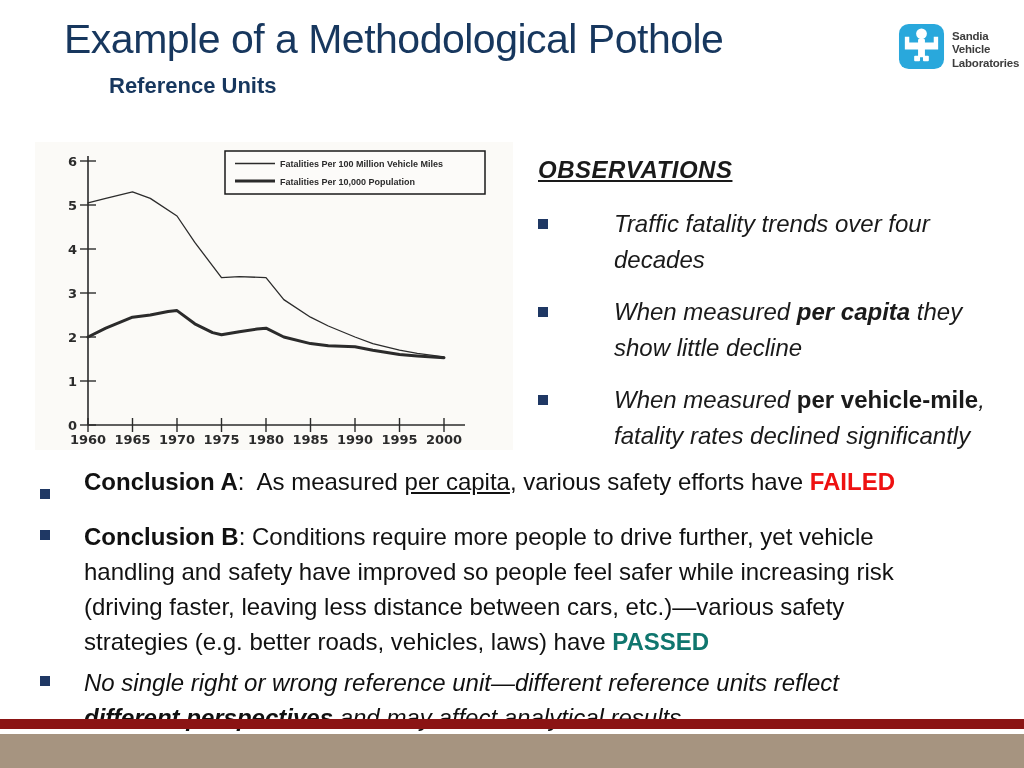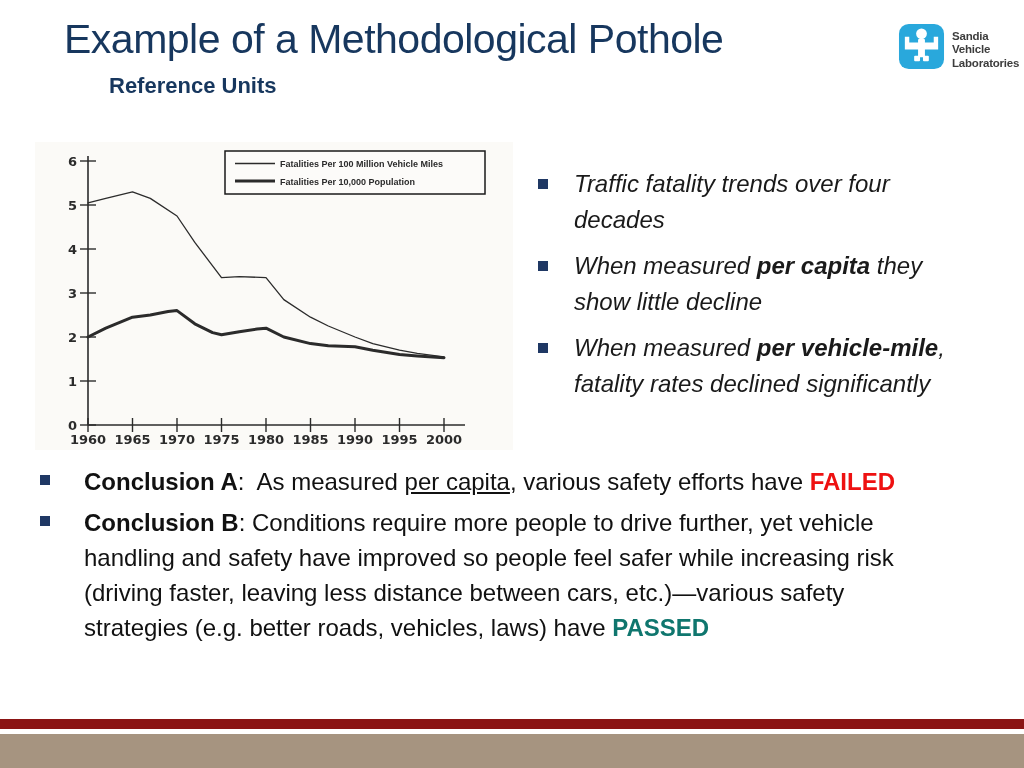--- a/index.html
+++ b/index.html
@@ -23,27 +23,27 @@
     position:absolute;left:35px;top:142px;width:478px;height:308px;margin:0;
     background:#FBFAF7;
   }
   .tick{font:bold 13px "DejaVu Sans",sans-serif;fill:var(--chart-ink,#2B2B2B);}
   .leg{font:bold 9px "Liberation Sans",sans-serif;fill:var(--chart-ink,#2B2B2B);}
   .observations{position:absolute;left:538px;top:156px;width:450px;color:#1a1a1a;}
   .obs-heading{
     font-size:24px;font-style:italic;font-weight:600;
     text-decoration:underline;margin:0 0 22px 0;letter-spacing:0.5px;
   }
-  .obs-item{display:flex;margin-top:10px;}
+  .obs-item{display:flex;margin-top:16px;gap:40px;}
   .obs-item .sq{margin-top:13px;}
   .obs-text{margin-left:26px;font-size:24px;line-height:36px;white-space:pre;width:420px;}
   .sq{width:10px;height:10px;background:var(--bullet-navy,#1F3864);flex:none;}
   .conclusions{position:absolute;left:40px;top:464px;width:960px;color:#111111;}
   .con-item{display:flex;margin-top:20px;}
-  .con-item:first-child{margin-top:0;}
+  .con-item:first-child{margin-top:0;align-items:flex-end;}
   .con-item:last-child{margin-top:6px;}
   .con-item .sq{margin-top:11px;}
   .con-text{margin-left:34px;font-size:24px;line-height:35px;white-space:pre;width:905px;}
   .footer-maroon{position:absolute;left:0;top:719px;width:1024px;height:10px;background:var(--footer-maroon,#8B1414);}
   .footer-tan{position:absolute;left:0;top:734px;width:1024px;height:34px;background:var(--footer-tan,#A69480);}
 </style>
 </head>
 <body>
 
 <div>
@@ -107,47 +107,53 @@
         <polyline points="53.0,195.0 70.8,186.2 97.5,175.2 115.3,173.0 133.1,169.5 142.0,168.6 159.8,181.8 177.6,190.6 186.5,192.8 204.3,189.7 222.1,187.1 231.0,186.2 248.8,195.0 275.5,201.6 293.3,203.8 320.0,204.7 337.8,208.2 364.5,212.6 382.3,213.9 409.0,215.7" fill="none" stroke="#2B2B2B" stroke-width="3" stroke-linejoin="round" stroke-linecap="round"></polyline>
         <rect x="190" y="9" width="260" height="43" fill="#FCFBF9" stroke="#1a1a1a" stroke-width="1.5"></rect>
         <line x1="200" y1="21.5" x2="240" y2="21.5" stroke="#2B2B2B" stroke-width="1.3"></line>
         <text x="245" y="25" class="leg">Fatalities Per 100 Million Vehicle Miles</text>
         <line x1="200" y1="39" x2="240" y2="39" stroke="#2B2B2B" stroke-width="3"></line>
         <text x="245" y="42.5" class="leg">Fatalities Per 10,000 Population</text>
       </svg>
   </figure>
 
   <section class="observations">
+    <div class="obs-heading">OBSERVATIONS</div>
     <div class="obs-item">
       <span class="sq"></span>
       <div class="obs-text"><span style="font-style: italic;">Traffic fatality trends over four
 decades</span></div>
     </div>
     <div class="obs-item">
       <span class="sq"></span>
       <div class="obs-text"><span style="font-style: italic;">When measured </span><span style="font-weight: bold; font-style: italic;">per capita</span><span style="font-style: italic;"> they
 show little decline</span></div>
     </div>
     <div class="obs-item">
       <span class="sq"></span>
-      <div class="obs-text"><span style="font-style: italic;">When measured </span><span style="font-weight: bold; font-style: italic;">per vehicle-mile</span><span style="font-style: italic;">,
+      <div class="obs-text"><span style="font-style: italic;">When measured </span><span style="font-weight: bold; ">per vehicle-mile</span><span style="font-style: italic;">,
 fatality rates declined significantly</span></div>
     </div>
   </section>
 
   <section class="conclusions">
     <div class="con-item">
       <span class="sq"></span>
       <div class="con-text"><span style="font-weight: bold;">Conclusion A</span><span>:&nbsp; As measured </span><span style="text-decoration: underline;">per capita</span><span>, various safety efforts have </span><span style="font-weight: bold; color: rgb(238, 17, 17);">FAILED</span></div>
     </div>
     <div class="con-item">
       <span class="sq"></span>
       <div class="con-text"><span style="font-weight: bold;">Conclusion B</span><span>: Conditions require more people to drive further, yet vehicle
 handling and safety have improved so people feel safer while increasing risk
 (driving faster, leaving less distance between cars, etc.)—various safety
 strategies (e.g. better roads, vehicles, laws) have </span><span style="font-weight: bold; color: #0f766e;">PASSED</span></div>
     </div>
+    <div class="con-item">
+      <span class="sq"></span>
+      <div class="con-text"><span style="font-style: italic;">No single right or wrong reference unit—different reference units reflect
+</span><span style="font-weight: bold; font-style: italic;">different perspectives</span><span style="font-style: italic;"> and may affect analytical results</span></div>
+    </div>
   </section>
 
   <div class="footer-maroon"></div>
   <div class="footer-tan"></div>
 
 </div>
 
 </body></html>

